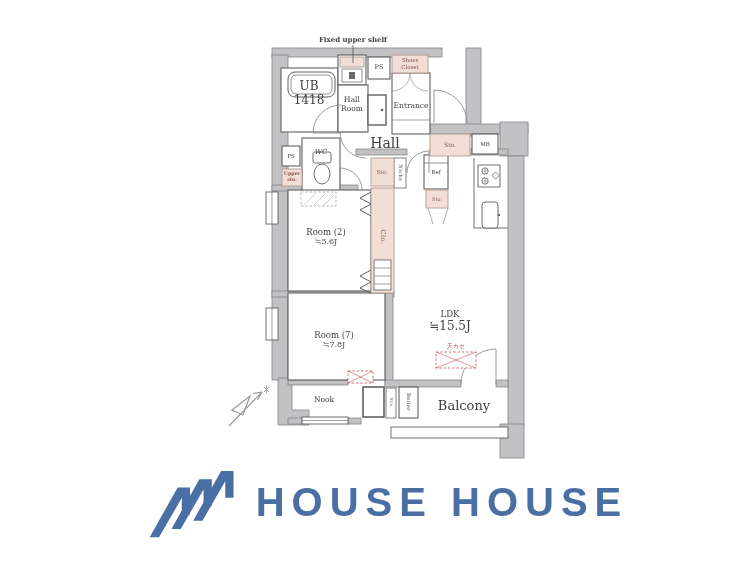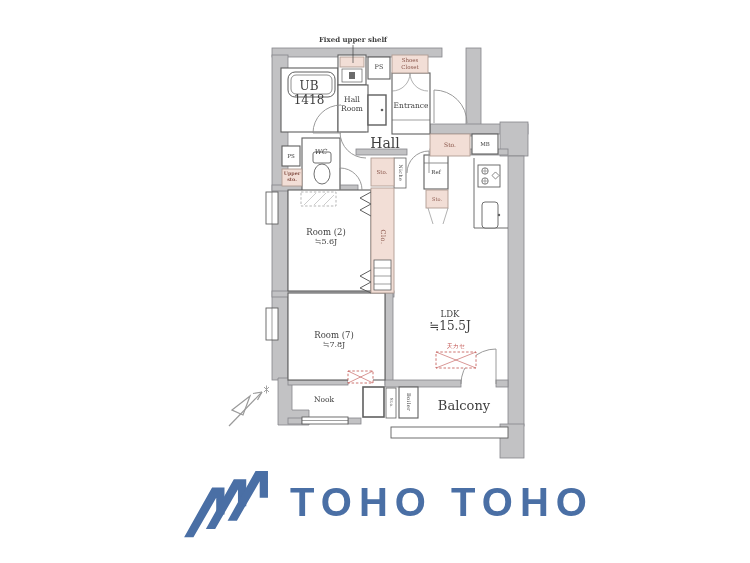--- a/index.html
+++ b/index.html
@@ -198,16 +198,16 @@
   </svg>
 
   <div id="logo">
     <svg width="88" height="76" viewBox="0 0 85 72">
       <g fill="#4a6fa5">
         <path transform="translate(0,16)" d="M0 54 L27 6 L39 6 L39 32 L31 32 L31 16 L9 54 Z"></path>
         <path transform="translate(21,8)" d="M0 54 L27 6 L39 6 L39 32 L31 32 L31 16 L9 54 Z"></path>
         <path transform="translate(42,0)" d="M0 54 L27 6 L39 6 L39 32 L31 32 L31 16 L9 54 Z"></path>
       </g>
     </svg>
-    <div id="logo-text">TOHO TOHO</div>
+    <div id="logo-text">HOUSE HOUSE</div>
   </div>
 
 </div>
 
 </body></html>

